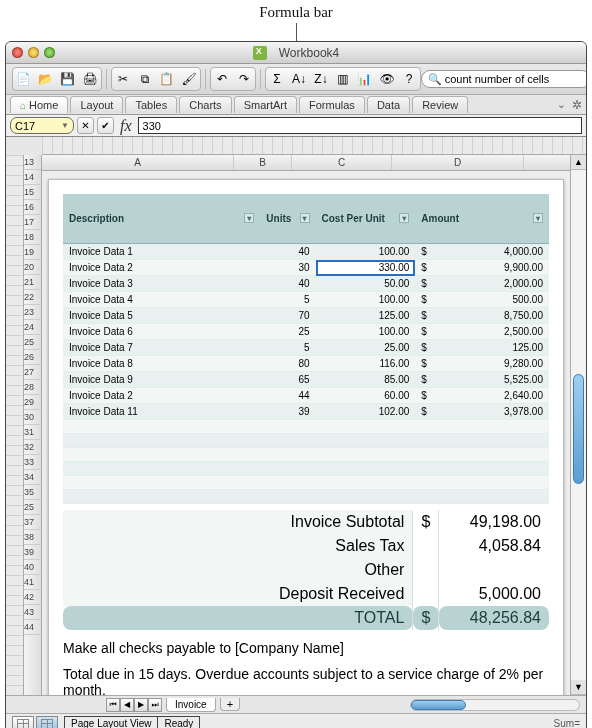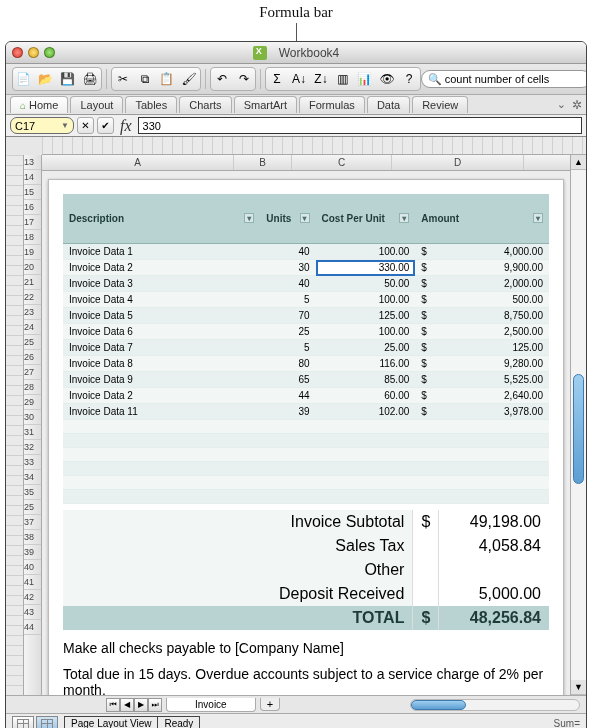--- a/index.html
+++ b/index.html
@@ -135,39 +135,39 @@
   .invoice-table tbody tr:nth-child(even) td{ background:#f2f7f6;}
   .invoice-table tbody tr:nth-child(odd) td{ background:#e9f1f0;}
   .tar { text-align:right; }
   .selected-cell { outline:2px solid #2a6fbf; outline-offset:-2px; background:#fff !important;}
   .blank-rows td { height:14px; }
   .totals { width:100%; border-collapse:collapse; font-size:16px; margin-top:6px;}
   .totals td { padding:3px 8px; }
   .totals .lbl { text-align:right; width:72%; background:#f2f7f6;}
   .totals .val { text-align:right; background:#fff; border-left:1px solid #ddd;}
   .totals .cur { width:14px; background:#fff; border-left:1px solid #ddd; text-align:center;}
-  .totals tr.total td { background:#b9d3d3; font-weight:bold; color:#1f3a3a;}
+  .totals tr.total td { background:#b9d3d3; font-weight:normal; color:#1f3a3a;border-radius:8px;}
   .note { font-size:14px; margin-top:10px; }
   .thanks { text-align:center; font-weight:bold; font-size:10px; margin-top:10px;}
   
   .vscroll {
     width:16px; background:#e3e3e3; border-left:1px solid #aaa; display:flex; flex-direction:column;
   }
   .vscroll .arrow{ height:15px; display:flex;justify-content:center;align-items:center; font-size:9px; border-bottom:1px solid #bbb;}
   .vscroll .track{ flex:1; background:#f3f3f3; position:relative;}
   .vscroll .thumb{ position:absolute; top:40%; left:2px; right:2px; height:110px; background:linear-gradient(#9fcff0,#5d9ed2); border:1px solid #3e7ab0; border-radius:7px;}
   
   .sheet-tabs {
     display:flex; align-items:center; background:#e7e7e7; border-top:1px solid #aaa; height:18px; padding-left:100px; gap:0;
   }
   .sheet-tabs .nav { display:flex;}
   .sheet-tabs .nav span{ width:14px;height:14px;border:1px solid #999;background:linear-gradient(#fff,#ddd);font-size:8px;display:flex;justify-content:center;align-items:center;}
   .sheet-tab {
     background:#fff;border:1px solid #aaa;border-top:none;border-radius:0 0 4px 4px;
-    padding:1px 28px;font-size:10px; margin-left:4px;
+    padding:1px 8px;font-size:10px; margin-left:4px;
   }
   .plus-tab { background:#eee; border:1px solid #aaa; border-top:none; border-radius:0 0 4px 4px; padding:0 6px; font-size:11px; margin-left:4px;}
   .hscroll { flex:1; display:flex; justify-content:flex-end; align-items:center; padding-right:6px;}
   .hscroll .track{ width:170px;height:12px;background:#f2f2f2;border:1px solid #bbb;border-radius:7px;position:relative;}
   .hscroll .thumb{position:absolute;left:0;top:0;height:100%;width:55px;background:linear-gradient(#9fcff0,#5d9ed2);border-radius:7px;border:1px solid #3e7ab0;}
   
   .bottombar {
     display:flex; align-items:center; background:#ececec; border-top:1px solid #aaa; height:20px; padding:0 6px;
     justify-content:space-between;
   }

